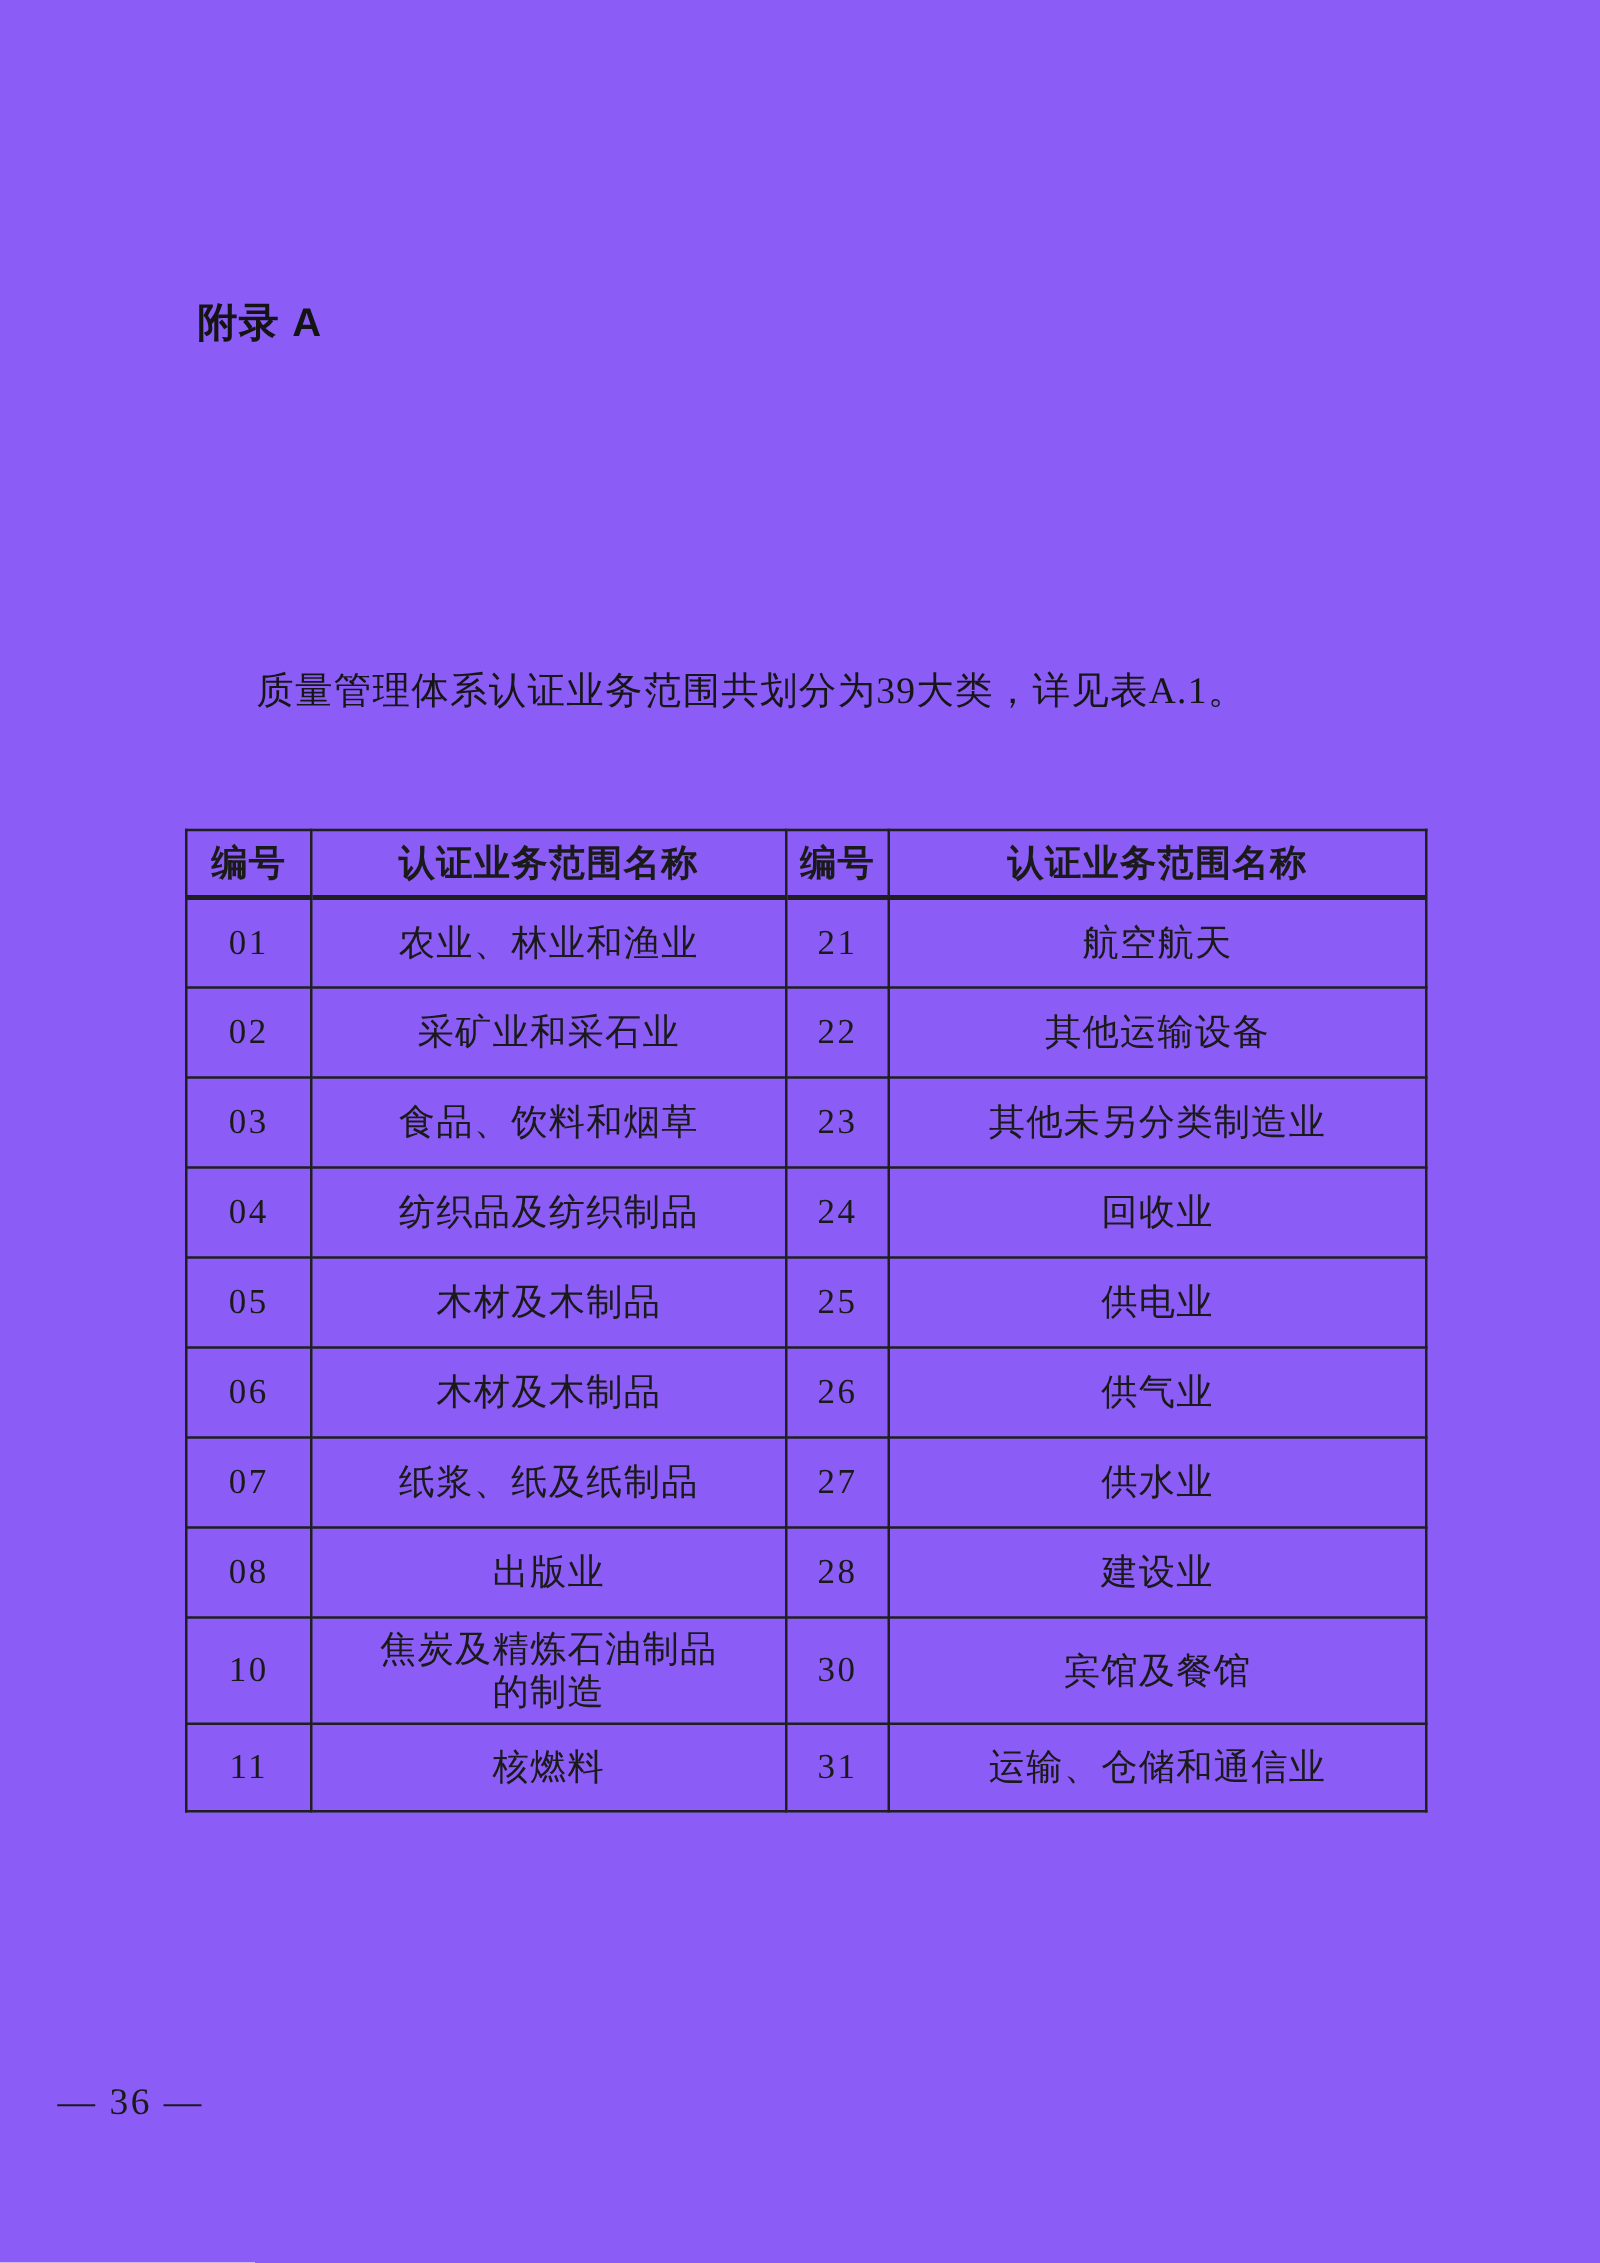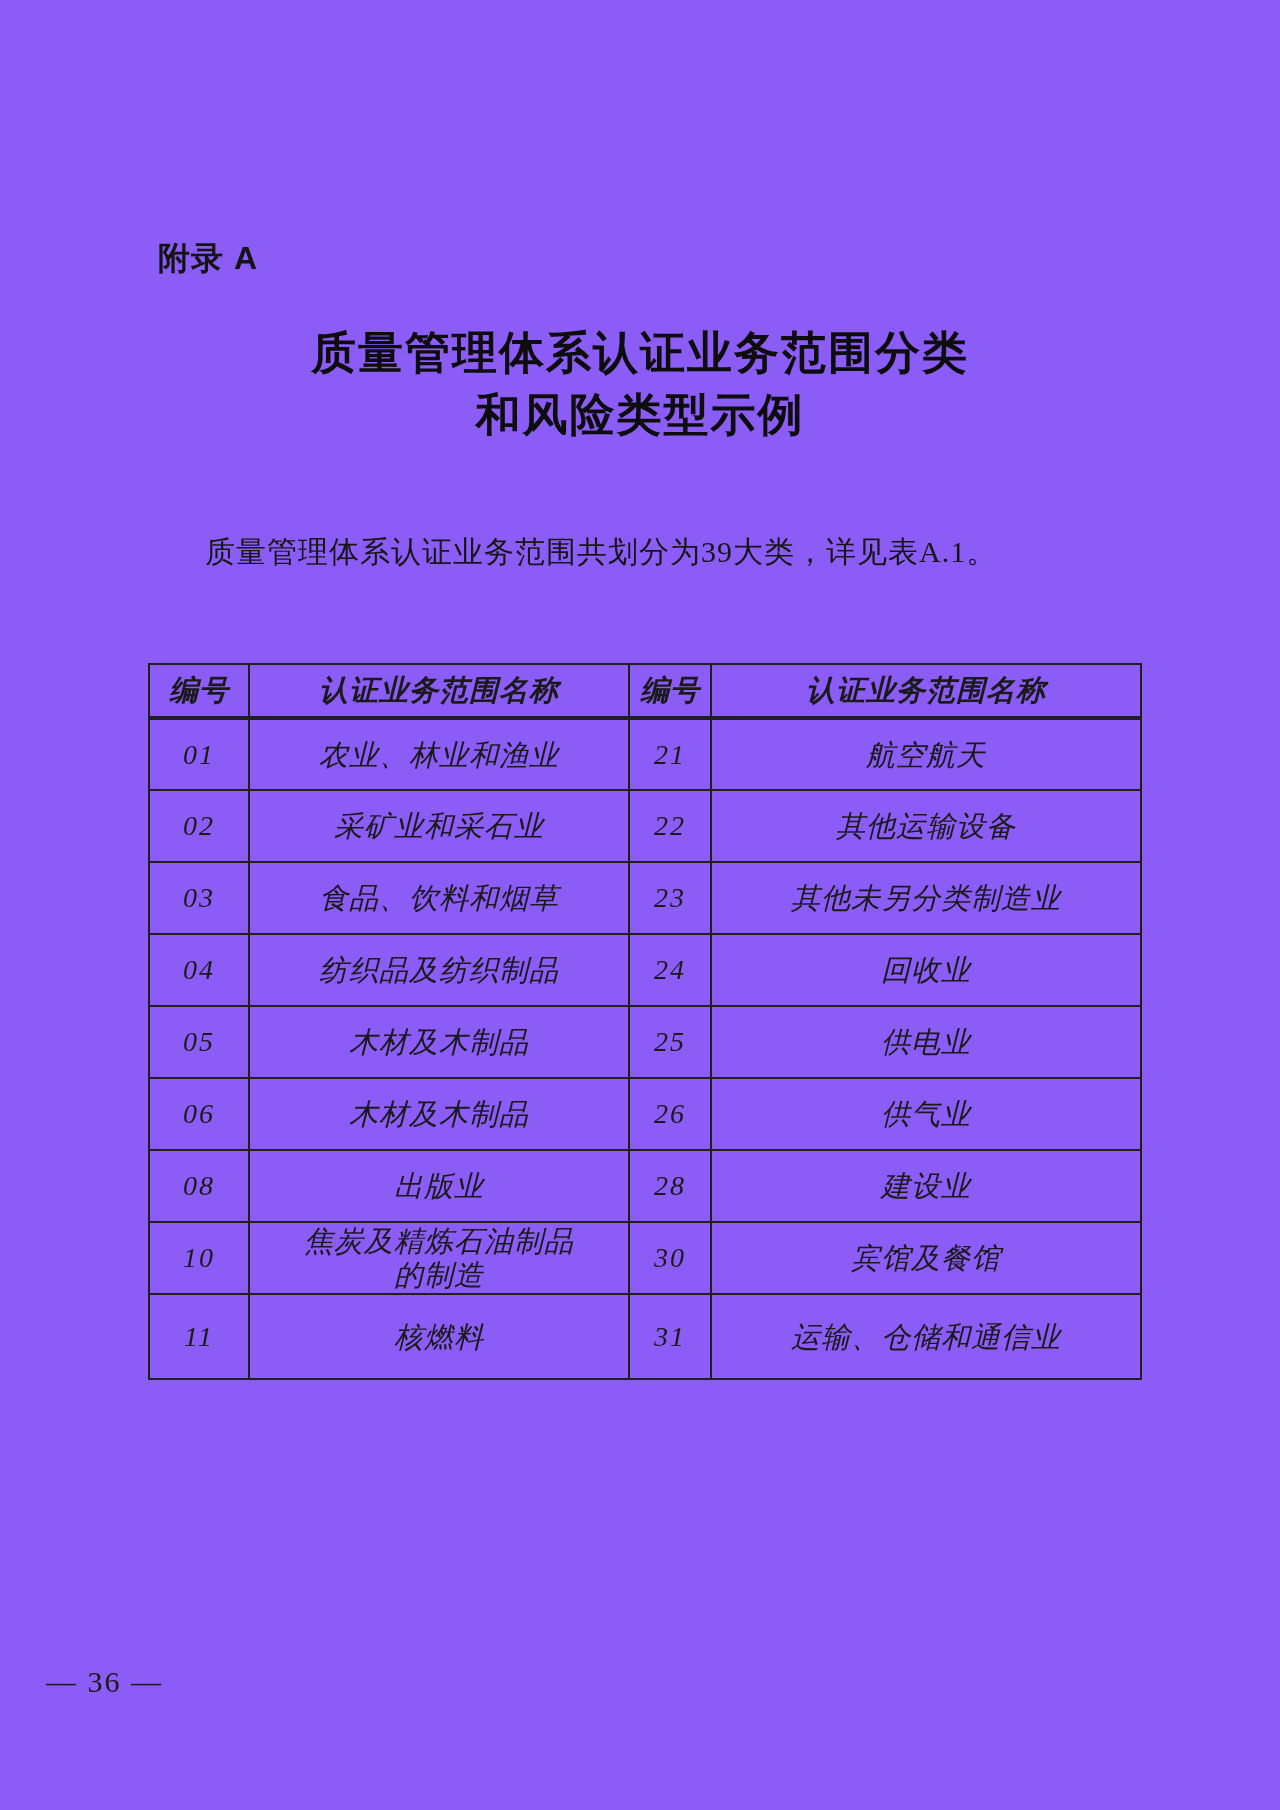--- a/index.html
+++ b/index.html
@@ -60,21 +60,20 @@
     letter-spacing: 1px;
     color: #101010;
   }
   table.scope-table {
     position: absolute;
     left: 148px;
     top: 663px;
     width: 992px;
     border-collapse: collapse;
     table-layout: fixed;
-    font-style: italic;
   }
   table.scope-table th,
   table.scope-table td {
     border: 2px solid #1f1f1f;
     text-align: center;
     vertical-align: middle;
     padding: 0 4px;
     overflow: hidden;
   }
   table.scope-table th {
@@ -112,24 +111,20 @@
     text-indent: 46px;
   }
 </style>
 </head>
 <body>
 
 <div class="page">
 
   <div class="appendix-label">附录 A</div>
 
-  <div class="doc-title">
-    <div>质量管理体系认证业务范围分类</div>
-    <div>和风险类型示例</div>
-  </div>
 
   <div class="intro-paragraph">质量管理体系认证业务范围共划分为39大类，详见表A.1。</div>
 
 
   <table class="scope-table">
     <colgroup>
       <col style="width:100px">
       <col style="width:380px">
       <col style="width:82px">
       <col style="width:430px">
@@ -173,20 +168,26 @@
         <td class="no-cell">25</td>
         <td>供电业</td>
       </tr>
       <tr>
         <td class="no-cell">06</td>
         <td>木材及木制品</td>
         <td class="no-cell">26</td>
         <td>供气业</td>
       </tr>
       <tr>
+        <td class="no-cell">07</td>
+        <td>纸浆、纸及纸制品</td>
+        <td class="no-cell">27</td>
+        <td>供水业</td>
+      </tr>
+      <tr>
         <td class="no-cell">08</td>
         <td>出版业</td>
         <td class="no-cell">28</td>
         <td>建设业</td>
       </tr>
       <tr>
         <td class="no-cell">10</td>
         <td>焦炭及精炼石油制品
 的制造</td>
         <td class="no-cell">30</td>

